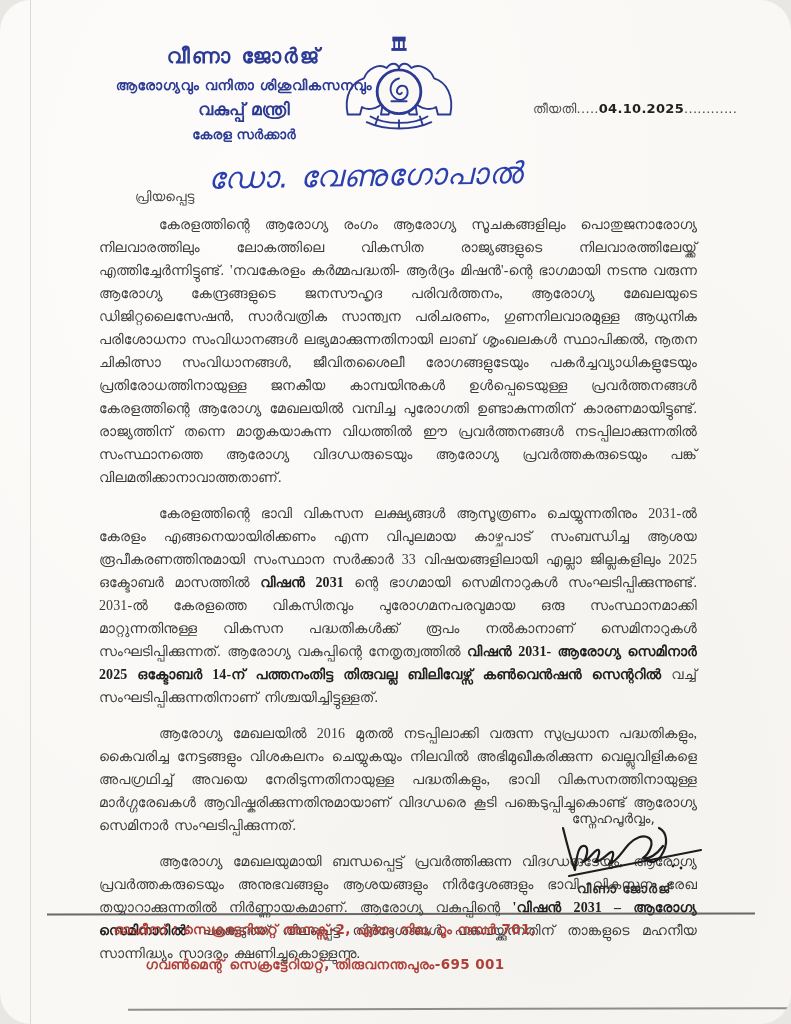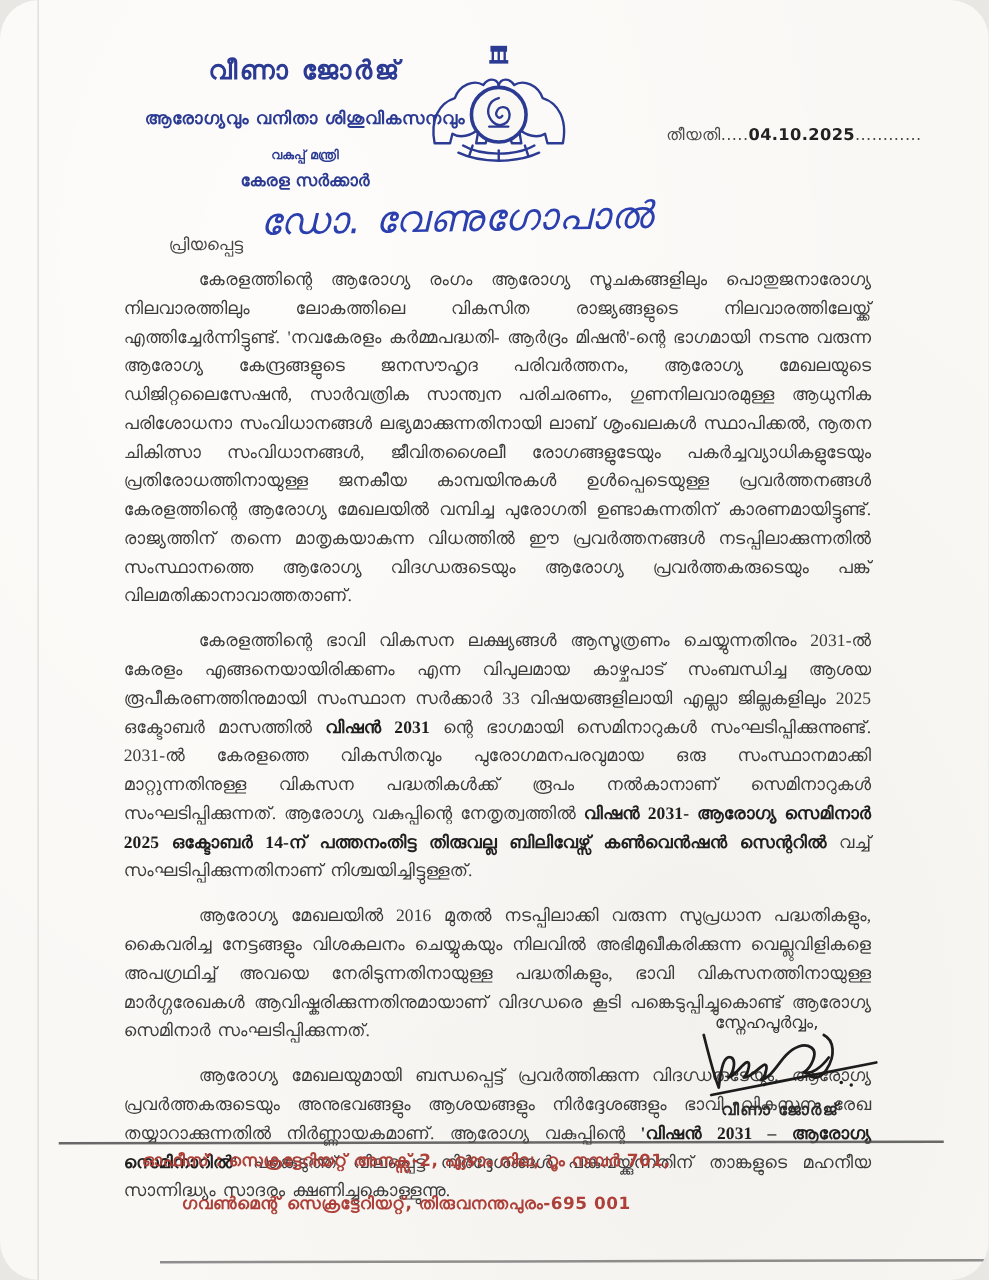--- a/index.html
+++ b/index.html
@@ -12,22 +12,22 @@
     font-family:"DejaVu Sans", sans-serif;
     overflow:hidden;
     border-radius:31px;
   }
   .scan-left-line { position:absolute; left:30px; top:0; width:1px; height:100%; background:#ddd8d3; }
   .scan-bottom-line { position:absolute; left:128px; top:1008px; width:663px; height:2px; background:#6b6b6b; transform:rotate(-0.15deg); opacity:.75; }
 
   
   .header-text { position:absolute; top:44px; left:66px; width:356px; text-align:center; color:#2b3a92; }
   .minister-name { font-size:21px; font-weight:bold; letter-spacing:2px; }
-  .portfolio { font-size:14px; font-weight:bold; margin-top:19px; letter-spacing:.5px; }
-  .designation { font-size:10px; font-weight:bold; margin-top:16px; }
+  .portfolio { font-size:14px; font-weight:bold; margin-top:9px; letter-spacing:.5px; }
+  .designation { font-size:17px; font-weight:bold; margin-top:5px; }
   .government { font-size:13.5px; font-weight:bold; margin-top:7px; }
   .emblem { position:absolute; left:342px; top:34px; width:114px; height:106px; }
 
   .dateline { position:absolute; left:533px; top:101px; font-size:13px; color:#4a4a4a; letter-spacing:.3px; }
   .dateline .date-value { font-weight:bold; color:#222; }
 
   
   .salutation-printed { position:absolute; left:135px; top:188px; font-size:13.5px; color:#444; }
   .salutation-hand { position:absolute; left:208px; top:158px; font-size:30px; color:#2b3fae;
     font-style:italic; letter-spacing:1px; transform:rotate(-1deg); white-space:nowrap; }

